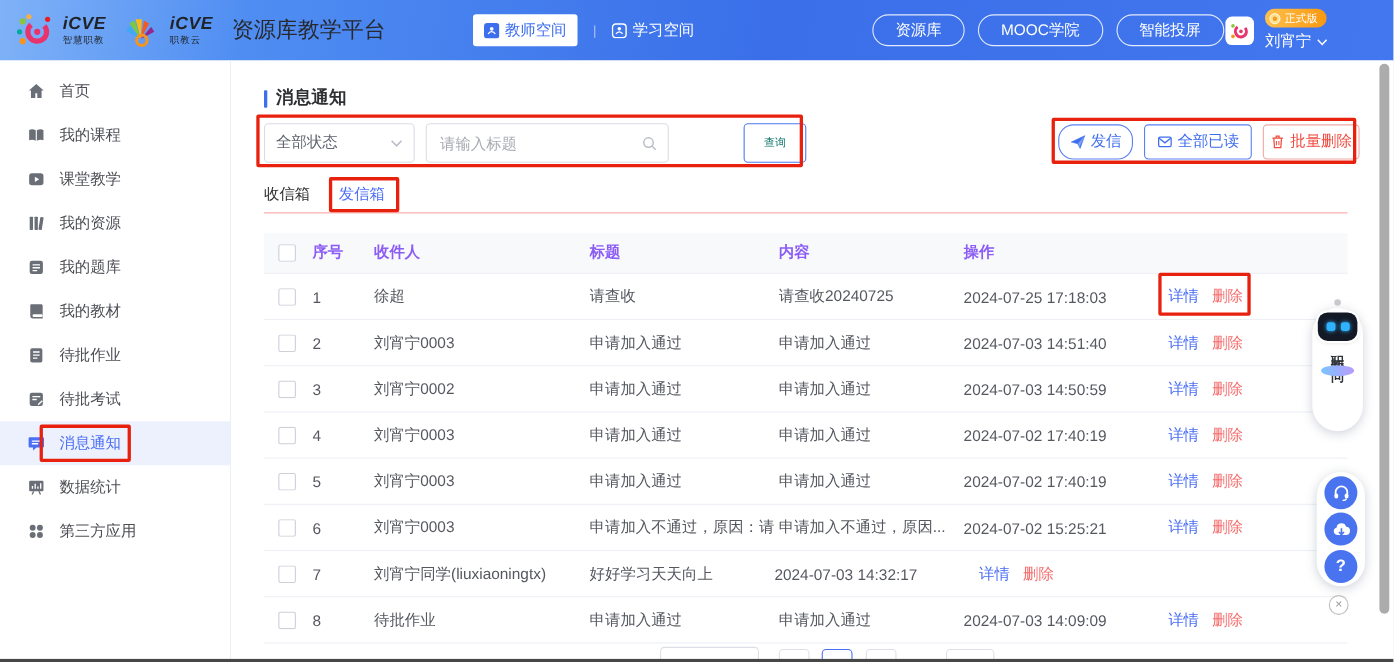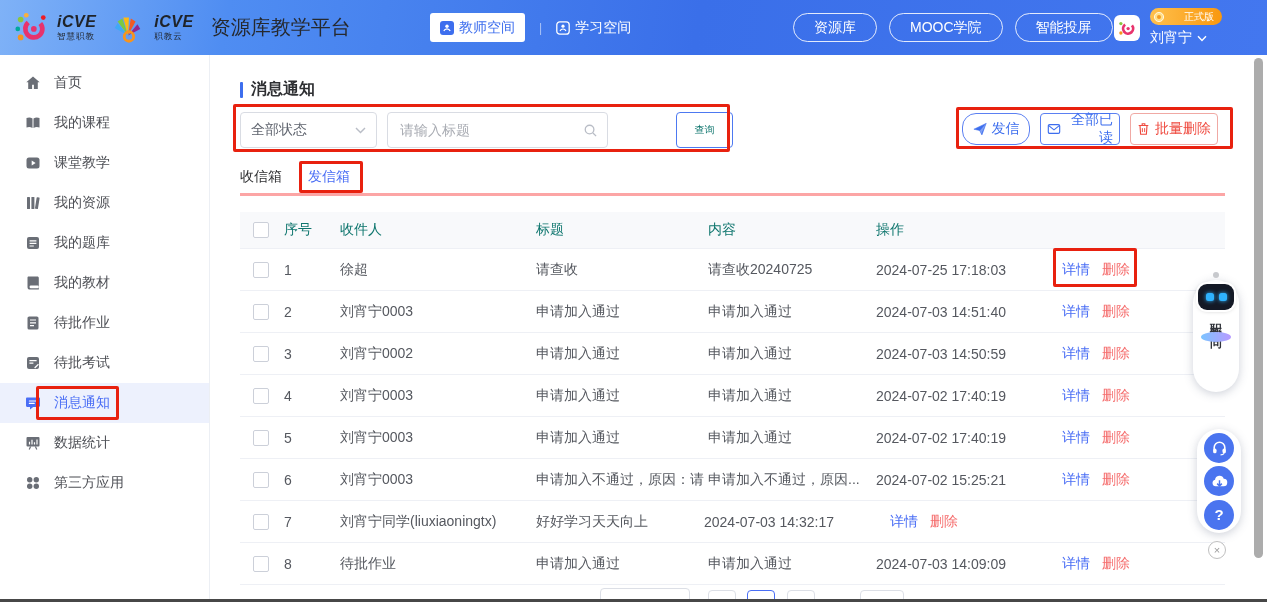--- a/index.html
+++ b/index.html
@@ -18,21 +18,21 @@
   .teacher-btn{height:29px;background:#fff;border:none;border-radius:3px;color:#3d6eee;font-size:14px;
                display:flex;align-items:center;gap:5px;padding:0 10px;cursor:pointer;}
   .nav-divider{color:rgba(255,255,255,.55);font-size:12px;margin:0 14px;}
   .learning-link{color:#fff;font-size:14px;display:flex;align-items:center;gap:5px;cursor:pointer;}
   .header-links{position:absolute;left:793px;top:13px;display:flex;gap:12px;}
   .pill{height:29px;border:1px solid rgba(255,255,255,.85);border-radius:15px;color:#fff;font-size:14px;
         display:flex;align-items:center;justify-content:center;padding:0 20px;background:transparent;cursor:pointer;}
   .app-mini{position:absolute;left:1114px;top:15px;width:26px;height:26px;background:#fff;border-radius:6px;
             display:flex;align-items:center;justify-content:center;cursor:pointer;}
   .user-block{position:absolute;left:1150px;top:8px;display:flex;flex-direction:column;align-items:flex-start;}
-  .badge{display:inline-flex;align-items:center;gap:19px;background:linear-gradient(90deg,#ffc04d,#f9980f);
+  .badge{display:inline-flex;align-items:center;gap:3px;background:linear-gradient(90deg,#ffc04d,#f9980f);
          border-radius:9px;height:17px;padding:0 8px 0 3px;color:#fff;font-size:10px;}
   .user-name{color:#fff;font-size:14px;margin-top:4px;display:flex;align-items:center;gap:5px;cursor:pointer;}
 
   
   .sidebar{position:absolute;top:55px;left:0;width:210px;bottom:0;background:#fff;
            border-right:1px solid #eceff4;padding-top:8px;box-sizing:border-box;}
   .side-item{height:40px;display:flex;align-items:center;padding-left:25px;gap:13px;
              font-size:14px;color:#4d4f55;cursor:pointer;}
   .side-item .s-icon{width:16px;height:16px;color:#6a6e76;display:flex;}
   .s-icon svg{width:16px;height:16px;fill:currentColor;}
@@ -52,31 +52,31 @@
                border-radius:4px;box-sizing:border-box;display:flex;align-items:center;padding:0 10px;background:#fff;}
   .title-input input{border:none;outline:none;flex:1;font-size:14px;color:#333;
                      font-family:"Liberation Sans","DejaVu Sans",sans-serif;}
   .title-input input::placeholder{color:#a8abb2;}
   .query-btn{position:absolute;left:466px;top:57px;width:57px;height:36px;border:1px solid #4d79f1;color:#0f766e;
              border-radius:4px;background:#fff;font-size:10px;cursor:pointer;}
   .top-actions{position:absolute;left:752px;top:58px;display:flex;gap:10px;}
   .act-btn{height:32px;border-radius:4px;border:1px solid #5b80f2;background:#fff;color:#3d6eee;font-size:14px;
            display:flex;align-items:center;justify-content:center;gap:5px;cursor:pointer;box-sizing:border-box;}
   .act-send{width:68px;border-radius:14px;}
-  .act-read{width:80px;text-align:right;}
+  .act-read{width:98px;}
   .act-del{width:88px;border-color:#f0a9a4;color:#ef4b40;}
 
-  .tabs{position:absolute;left:30px;top:105px;width:985px;height:33px;border-bottom:3px solid #fca5a5;
+  .tabs{position:absolute;left:30px;top:105px;width:985px;height:33px;border-bottom:1px solid #fca5a5;
         display:flex;gap:26px;align-items:center;}
   .tab{font-size:14px;color:#303133;cursor:pointer;}
   .tab.active{color:#4a6ef5;}
 
   .table{position:absolute;left:30px;top:157px;width:985px;}
   .thead{display:flex;align-items:center;height:36px;background:#f8f9fb;border-bottom:1px solid #eef0f5;}
-  .thead .cell{color:#0f766e;font-weight:400;}
+  .thead .cell{color:#8b5cf6;font-weight:700;}
   .tr{display:flex;align-items:center;height:41px;border-bottom:1px solid #eef0f5;}
   .cell{font-size:14px;color:#55585f;white-space:nowrap;overflow:hidden;box-sizing:border-box;}
   .c0{width:44px;display:flex;align-items:center;padding-left:13px;}
   .c1{width:56px;}.c2{width:196px;}.c3{width:172px;}.c4{width:168px;}.c5{width:186px;}.c6{width:163px;}
   .checkbox{width:14px;height:14px;border:1px solid #ccd0d9;border-radius:2px;background:#fff;cursor:pointer;}
   .op-detail{color:#4a6ef5;margin-right:12px;cursor:pointer;}
   .op-delete{color:#f56c6c;cursor:pointer;}
 
   
   .pg{position:absolute;background:#fff;border:1px solid #dcdfe6;border-radius:4px;box-sizing:border-box;cursor:pointer;}

